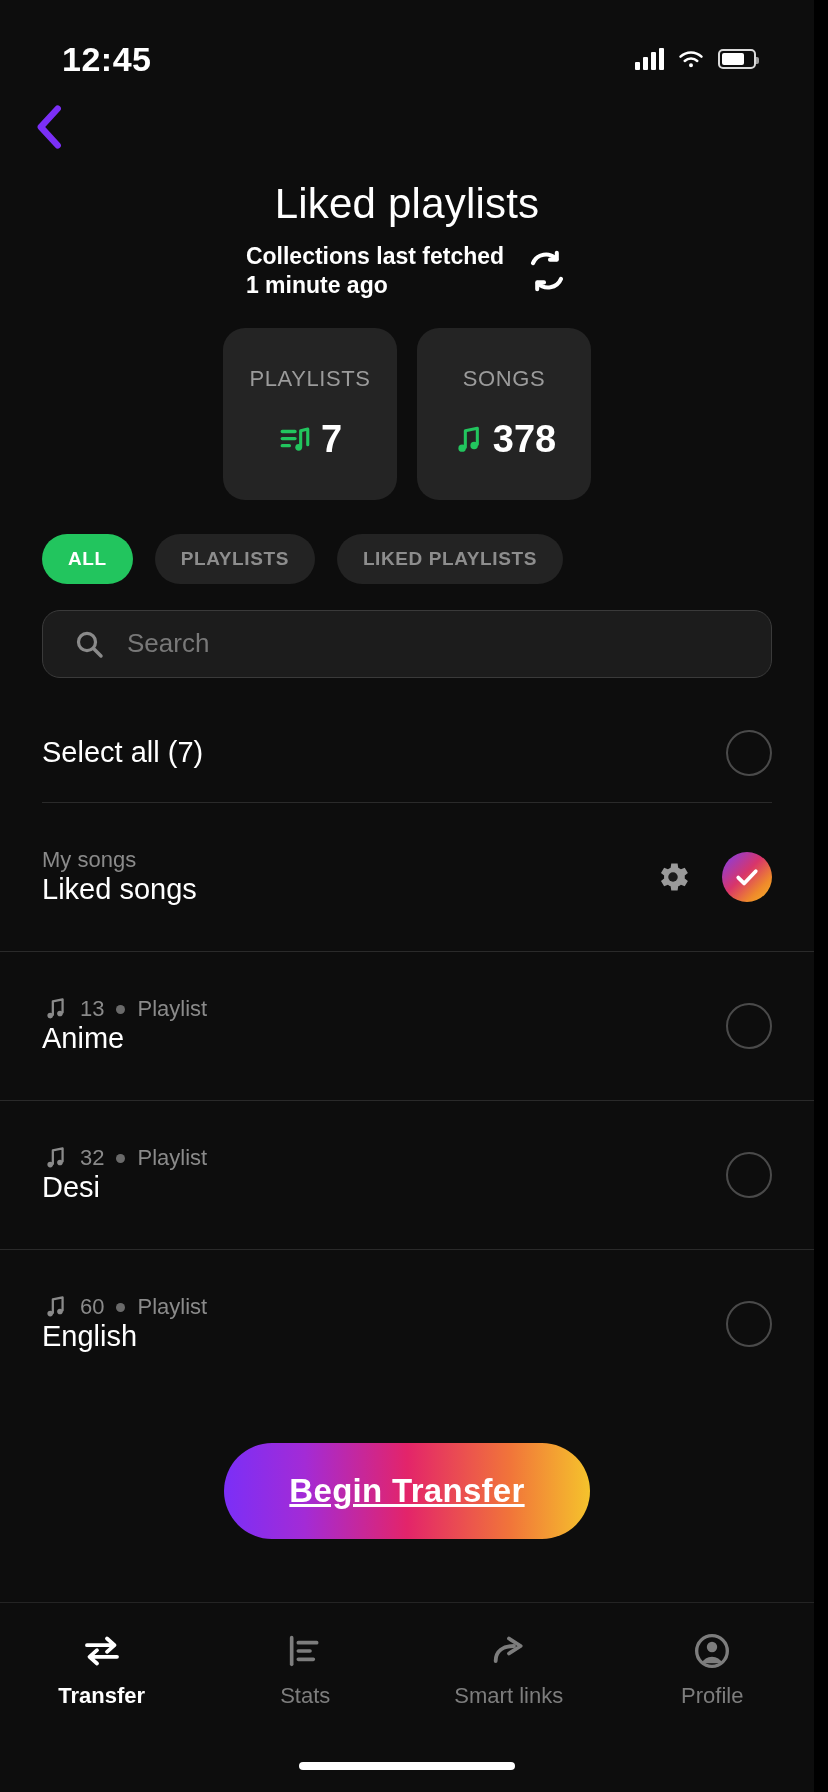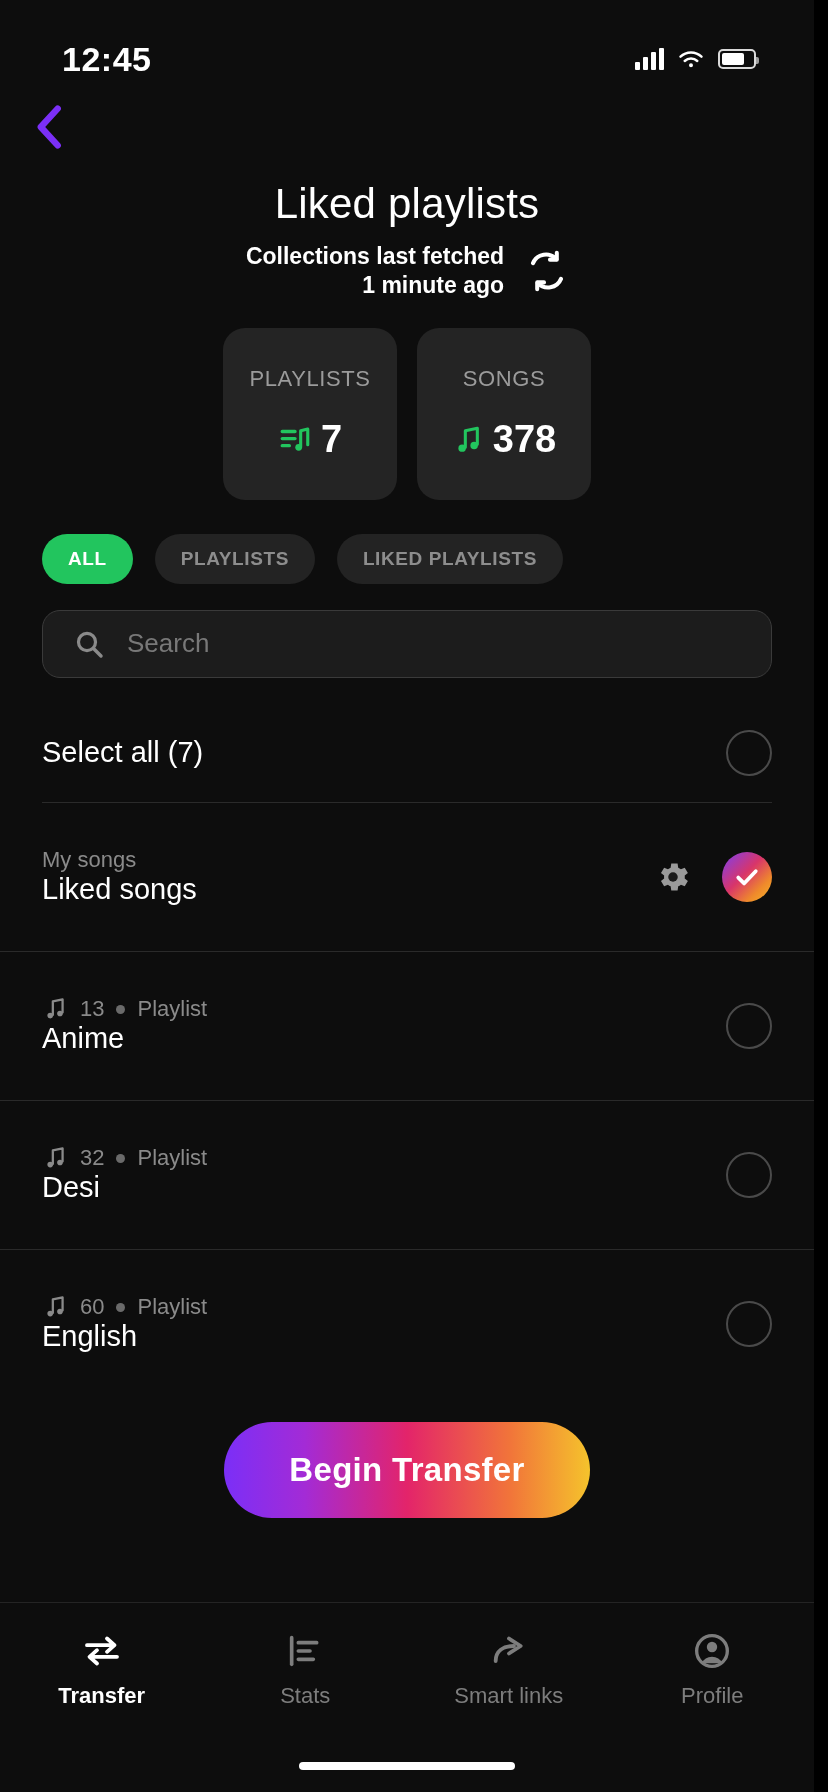--- a/index.html
+++ b/index.html
@@ -54,21 +54,21 @@
   .header { text-align: center; margin-top: 18px; }
   .page-title {
     font-size: 42px; font-weight: 400; letter-spacing: .2px; color:#fff;
     line-height: 1.15;
   }
   .sub-wrap {
     margin-top: 14px;
     display:flex; align-items:center; justify-content:center; gap: 22px;
   }
   .sub-text {
-    font-size: 23px; font-weight: 700; line-height: 1.25; color:#fff; text-align:right;
+    font-size: 23px; font-weight: 700; line-height: 1.25; color:#fff; text-align:left;
   }
   .refresh-btn { background:none;border:none;cursor:pointer; display:flex; align-items:center;}
 
   
   .stats {
     margin-top: 28px;
     display:flex; justify-content:center; gap: 20px;
   }
   .stat-card {
     width: 174px; height: 172px;
@@ -135,22 +135,22 @@
   }
   .dot { width:9px; height:9px; border-radius:50%; background:#6a6a6a; display:block;}
   .row-title { font-size: 29px; color:#ffffff; font-weight:400; }
   .row-right { display:flex; align-items:center; gap: 30px;}
   .gear-btn { background:none;border:none;cursor:pointer; display:flex;align-items:center;}
 
   .playlist-row { min-height: 148px; padding-left: 42px; }
 
   
   .cta-wrap {
-    position: absolute; left:0; right:0; bottom: 274px;
-    display:flex; justify-content:center; pointer-events:none;
+    position: absolute; left:0; right:0; bottom: 253px;
+    display:flex; justify-content:center; pointer-events:none;text-decoration:underline;
   }
   .cta {
     pointer-events:auto;
     width: 366px; height: 96px; border-radius: 48px; border:none; cursor:pointer;
     background: linear-gradient(90deg, #7b2ff7 0%, #a32bd6 22%, #e3246a 50%, #f1743a 78%, #f5c32c 100%);
     color:#ffffff; font-size: 33px; font-weight: 700; letter-spacing:.3px;
     font-family: inherit;
   }
 
   

